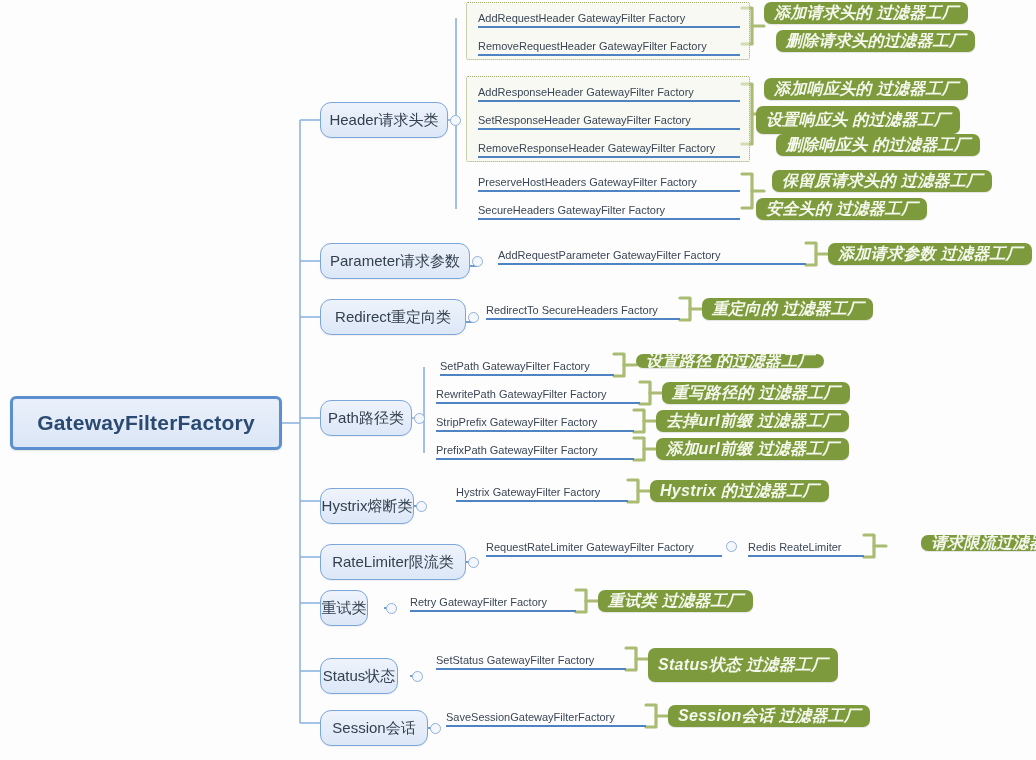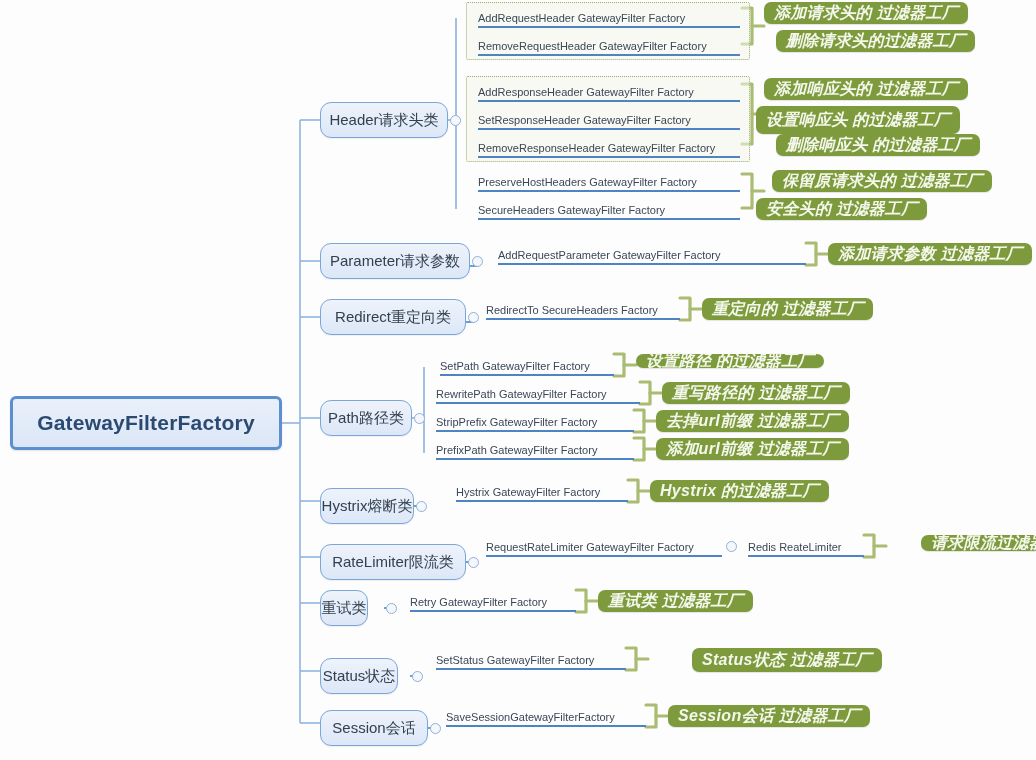--- a/index.html
+++ b/index.html
@@ -347,20 +347,20 @@
   </div>
   <div class="chip" style="left:650px; top:480px; height:22px;">
     <span>Hystrix 的过滤器工厂</span>
   </div>
   <div class="chip" style="left:886px; top:535px; height:16px;margin-left:35px;">
     <span>请求限流过滤器工厂</span>
   </div>
   <div class="chip" style="left:598px; top:590px; height:22px;">
     <span>重试类 过滤器工厂</span>
   </div>
-  <div class="chip" style="left:648px; top:648px; height:24px;margin-left:44px;">
+  <div class="chip" style="left:648px; top:648px; height:34px;">
     <span>Status状态 过滤器工厂</span>
   </div>
   <div class="chip" style="left:668px; top:705px; height:22px;">
     <span>Session会话 过滤器工厂</span>
   </div>
 
 </div>
 
 </body></html>

